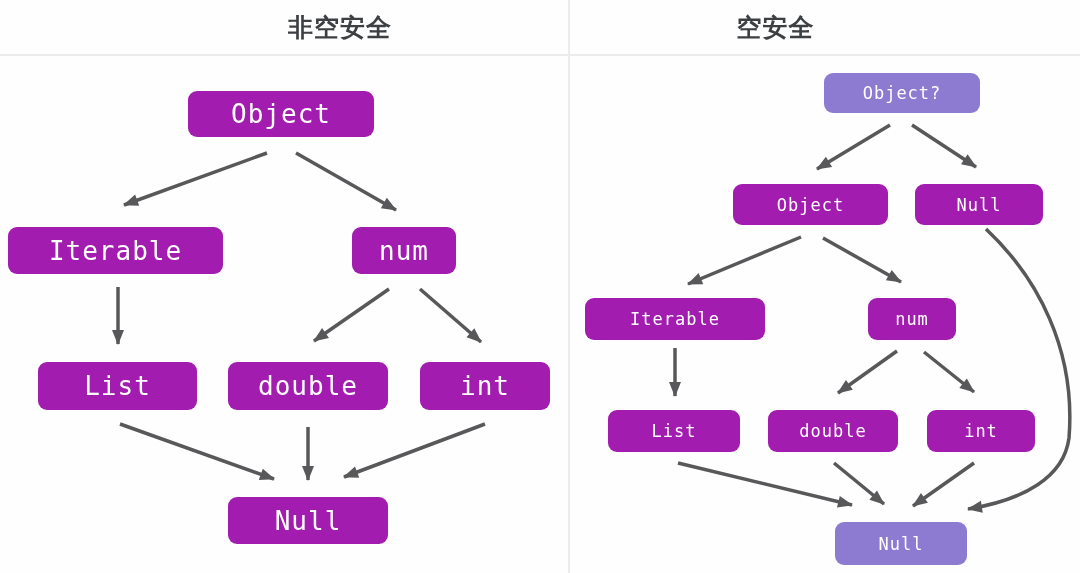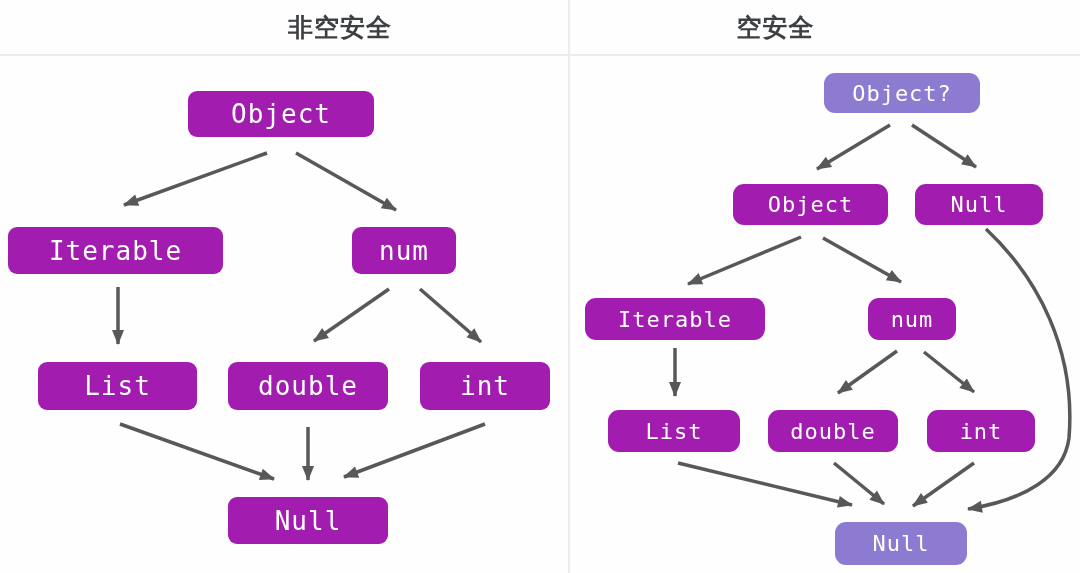--- a/index.html
+++ b/index.html
@@ -18,21 +18,21 @@
   .edges{position:absolute;left:0;top:0;width:1080px;height:573px;}
   .edges line,.edges path.edge{stroke:#58585a;stroke-width:3.5;fill:none;}
   .node{
     position:absolute;display:flex;align-items:center;justify-content:center;
     color:#ffffff;font-family:"DejaVu Sans Mono","Liberation Mono",monospace;
     border-radius:9px;letter-spacing:1px;white-space:nowrap;
   }
   .node.blue{background:#a21caf;}
   .node.purple{background:#8d7bd2;}
   .fs-l{font-size:26px;}
-  .fs-r{font-size:22px;border-radius:11px;}
+  .fs-r{font-size:17px;}
 </style>
 </head>
 <body>
 
 <div class="canvas">
 
   <div class="divider-h"></div>
   <div class="divider-v"></div>
 
   <div class="panel-title left">非空安全</div>

